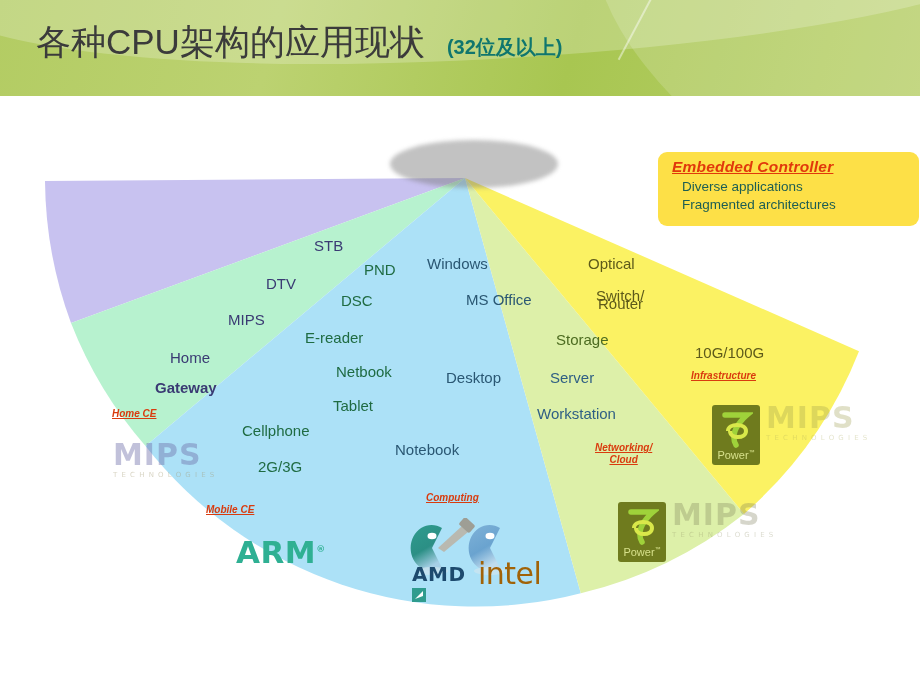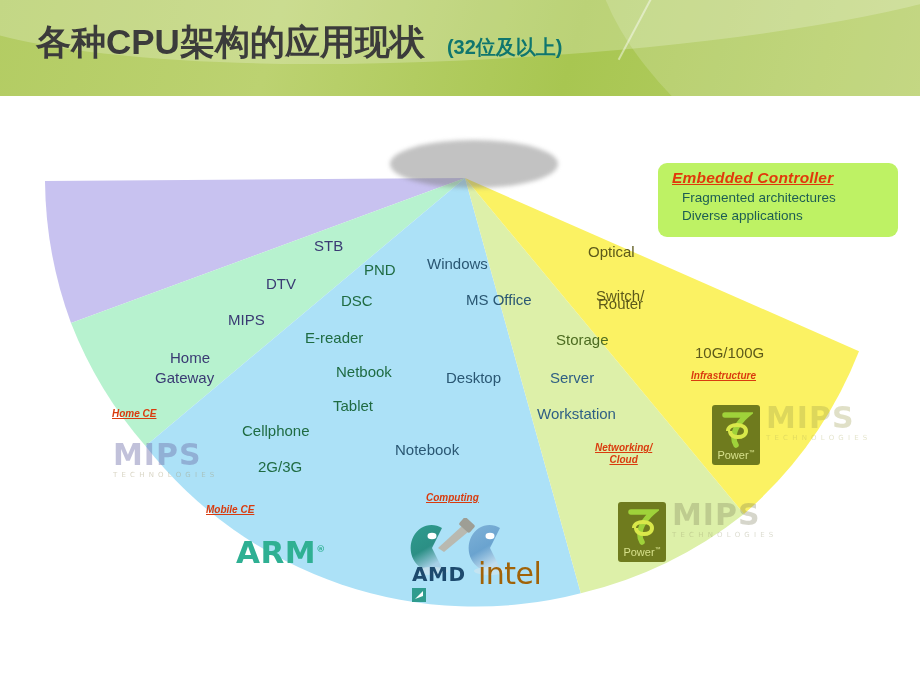--- a/index.html
+++ b/index.html
@@ -35,21 +35,21 @@
     transform:rotate(28deg);
   }
   .header-underline{
     position:absolute;left:0;top:96px;width:920px;height:4px;
     background:#ffffff;
   }
   .title-row{
     position:absolute;left:36px;top:24px;display:flex;align-items:baseline;
   }
   .title-main{
-    font-size:35px;font-weight:bold;color:#3b3b3b;letter-spacing:0px;
+    font-size:35px;font-weight:normal;color:#3b3b3b;letter-spacing:0px;
     line-height:1;white-space:nowrap;
   }
   .title-sub{
     font-size:20px;font-weight:bold;color:#0f766e;margin-left:22px;white-space:nowrap;
   }
 
   
   .oval-shadow{
     position:absolute;left:390px;top:140px;width:168px;height:48px;
     background:rgba(120,120,120,0.45);border-radius:50%;
@@ -61,22 +61,22 @@
     border-radius:50%;
     display:flex;align-items:center;justify-content:center;
   }
   .oval-label{
     color:#ffffff;font-size:19px;font-weight:bold;letter-spacing:0.3px;
     text-shadow:0 1px 1px rgba(0,0,0,0.18);
   }
 
   
   .ec-box{
-    position:absolute;left:658px;top:163px;width:240px;height:74px;
-    background:#bef264;border-radius:9px;
+    position:absolute;left:658px;top:152px;width:261px;height:74px;
+    background:#fde047;border-radius:9px;
     padding:6px 10px 6px 14px;box-sizing:border-box;
   }
   .ec-title{
     color:#e1380b;font-size:15.5px;font-weight:bold;font-style:italic;
     text-decoration:underline;letter-spacing:0.2px;
   }
   .ec-line{
     color:#1d5d53;font-size:13.5px;margin-top:3px;padding-left:10px;
   }
 
@@ -166,31 +166,31 @@
       <path fill="#ace1f7" d="M 465 178 L 145.5 446.0 A 420 420 0 0 0 580.8 593.2 Z"></path>
       <path fill="#ddf0a9" d="M 465 178 L 580.8 593.2 A 420 420 0 0 0 744.0 513.9 Z"></path>
       <path fill="#fbf263" d="M 465 178 L 744.0 513.9 A 420 420 0 0 0 859.0 351.2 Z"></path>
     </g>
   </svg>
 
   <div class="oval-shadow" style="z-index:4;"></div>
 
   <div class="ec-box" style="z-index:6;">
     <div class="ec-title">Embedded Controller</div>
+    <div class="ec-line">Diverse applications</div>
     <div class="ec-line">Fragmented  architectures</div>
-    <div class="ec-line">Diverse applications</div>
   </div>
 
   <div style="z-index:7;position:absolute;left:0;top:0;width:732px;height:690px;">
 
     <div class="item c-purple" style="left:314px;top:238px;">STB</div>
     <div class="item c-purple" style="left:266px;top:276px;">DTV</div>
     <div class="item c-purple" style="left:228px;top:312px;">MIPS</div>
     <div class="item c-purple" style="left:170px;top:350px;">Home</div>
-    <div class="item c-purple" style="left:155px;top:370px;">Gateway</div>
+    <div class="item c-purple" style="left:155px;top:380px;font-weight:bold;">Gateway</div>
     <div class="cat" style="left:112px;top:408px;">Home CE</div>
 
     <div class="mips-logo" style="left:113px;top:440px;opacity:0.42;">
       <div class="mips-word" style="color:#6d6da8;">MIPS</div>
       <div class="mips-sub" style="color:#a39a72;">TECHNOLOGIES</div>
     </div>
 
     <div class="item c-green" style="left:364px;top:262px;">PND</div>
     <div class="item c-green" style="left:341px;top:293px;">DSC</div>
     <div class="item c-green" style="left:305px;top:330px;">E-reader</div>
@@ -261,21 +261,21 @@
         <path d="M 6 6 L 28 6 C 28 6 16 16 15 26 C 14.4 32 17 36 17 36" stroke="#9fd23a" stroke-width="5.5" fill="none" stroke-linecap="round"></path>
         <path d="M 9 22 C 9 14 27 14 27 22 C 27 30 11 30 11 22" stroke="#d9e84a" stroke-width="4" fill="none"></path>
       </svg>
       <div class="ptext"><span>Power</span><span class="ptm">™</span></div>
     </div>
     <div class="mips-logo" style="left:672px;top:500px;opacity:0.30;">
       <div class="mips-word" style="color:#7a7a55;">MIPS</div>
       <div class="mips-sub" style="color:#8a8a60;">TECHNOLOGIES</div>
     </div>
 
-    <div class="item c-yellow" style="left:588px;top:244px;">Optical</div>
+    <div class="item c-yellow" style="left:588px;top:256px;">Optical</div>
     <div class="item c-yellow" style="left:596px;top:288px;">Switch/</div>
     <div class="item c-yellow" style="left:598px;top:296px;text-align:right;">Router</div>
     <div class="item c-yellow" style="left:665px;top:345px;margin-left:30px;">10G/100G</div>
     <div class="cat" style="left:691px;top:370px;">Infrastructure</div>
 
     <div class="power-logo" style="left:712px;top:405px;">
       <svg class="swirl" viewBox="0 0 34 40">
         <path d="M 6 6 L 28 6 C 28 6 16 16 15 26 C 14.4 32 17 36 17 36" stroke="#9fd23a" stroke-width="5.5" fill="none" stroke-linecap="round"></path>
         <path d="M 9 22 C 9 14 27 14 27 22 C 27 30 11 30 11 22" stroke="#d9e84a" stroke-width="4" fill="none"></path>
       </svg>

